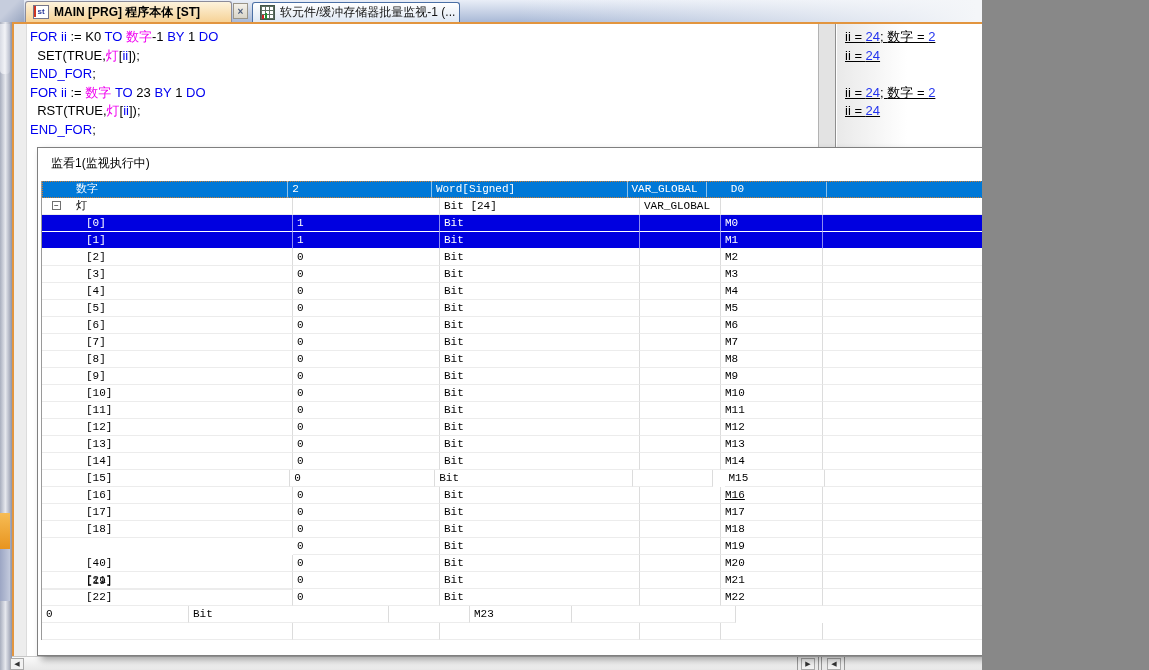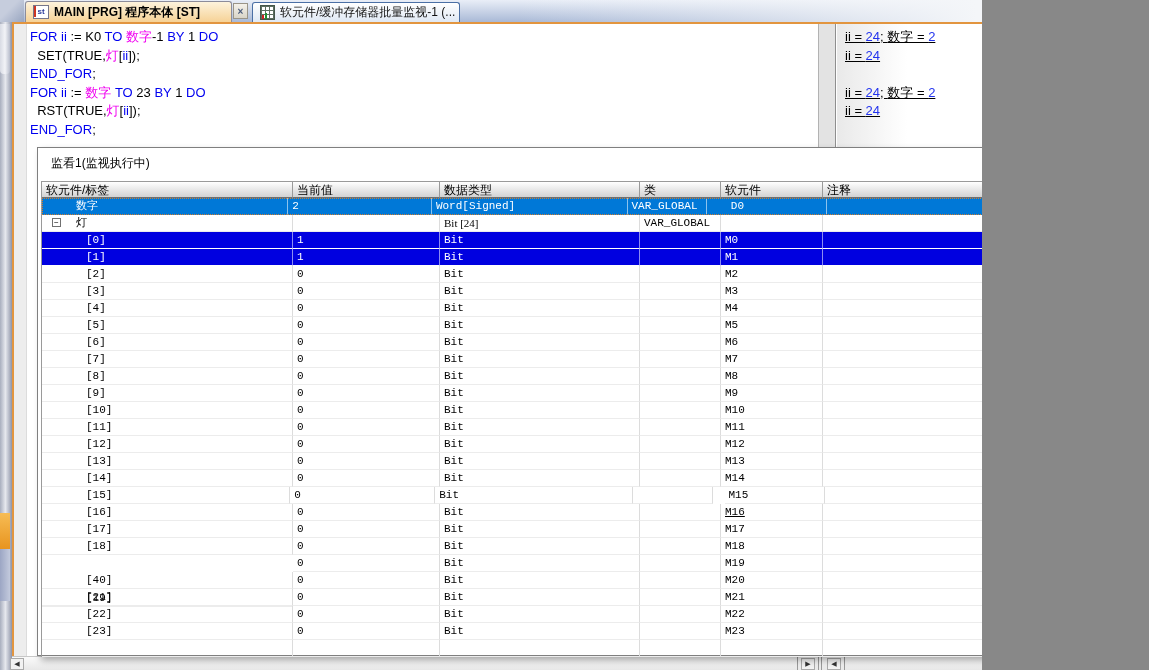--- a/index.html
+++ b/index.html
@@ -138,46 +138,37 @@
   <button class="sb-btn" style="left:801px;">▶</button>
   <div class="sb-sep" style="left:818px;"></div>
   <div class="sb-sep" style="left:821px;"></div>
   <button class="sb-btn" style="left:827px;">◀</button>
   <div class="sb-sep" style="left:844px;"></div>
 
   <div class="watch">
     <div class="wtitle">监看1(监视执行中)</div>
     <button class="wclose">x</button>
     <div class="wtable">
-      <div class="whead" id="whead">
-          <div class="hcell" style="width: 251px;">软元件/标签</div>
-          <div class="hcell" style="width: 147px;">当前值</div>
-          <div class="hcell" style="width: 200px;">数据类型</div>
-          <div class="hcell" style="width: 81px;">类</div>
-          <div class="hcell" style="width: 102px;">软元件</div>
-          <div class="hcell" style="width: 164px;">注释</div>
-          <div class="hcell" style="width: 118px;"></div>
-        </div>
       <div id="wbody">
           <div class="trow st-selected">
             <div class="band">
               <div class="cell lblcell ind1" style="width: 251px;"><span class="cval">数字</span></div>
               <div class="cell" style="width: 147px;"><span class="cval">2</span></div>
               <div class="cell" style="width: 200px;"><span class="cval">Word[Signed]</span></div>
               <div class="cell" style="width: 81px;"><span class="cval">VAR_GLOBAL</span></div>
               <div class="cell" style="width: 102px; margin-left: 20px;"><span class="cval">D0</span></div>
               <div class="cell" style="width: 164px;"><span class="cval"></span></div>
             </div>
             <div class="cell tail" style="width: 118px;"></div>
           </div>
           <div class="trow st-normal">
             <div class="band">
               <div class="cell lblcell ind1" style="width: 251px;"><div class="expandbox">−</div><span class="cval">灯</span></div>
               <div class="cell" style="width: 147px;"><span class="cval"></span></div>
-              <div class="cell" style="width: 200px; font-family: Liberation Serif, serif;"><span class="cval">Bit [24]</span></div>
+              <div class="cell" style="width: 200px;"><span class="cval">Bit [24]</span></div>
               <div class="cell" style="width: 81px;"><span class="cval">VAR_GLOBAL</span></div>
               <div class="cell" style="width: 102px;"><span class="cval"></span></div>
               <div class="cell" style="width: 164px;"><span class="cval"></span></div>
             </div>
             <div class="cell tail" style="width: 118px;"></div>
           </div>
           <div class="trow st-on">
             <div class="band">
               <div class="cell lblcell ind2" style="width: 251px;"><span class="cval">[0]</span></div>
               <div class="cell" style="width: 147px;"><span class="cval">1</span></div>
@@ -425,21 +416,20 @@
               <div class="cell" style="width: 147px;"><span class="cval">0</span></div>
               <div class="cell" style="width: 200px;"><span class="cval">Bit</span></div>
               <div class="cell" style="width: 81px;"><span class="cval"></span></div>
               <div class="cell" style="width: 102px;"><span class="cval">M22</span></div>
               <div class="cell" style="width: 164px;"><span class="cval"></span></div>
             </div>
             <div class="cell tail" style="width: 118px;"></div>
           </div>
           <div class="trow st-normal">
             <div class="band">
-              <div class="cell lblcell ind2" style="width: 251px;"><span class="cval">[23]</span></div>
               <div class="cell" style="width: 147px;"><span class="cval">0</span></div>
               <div class="cell" style="width: 200px;"><span class="cval">Bit</span></div>
               <div class="cell" style="width: 81px;"><span class="cval"></span></div>
               <div class="cell" style="width: 102px;"><span class="cval">M23</span></div>
               <div class="cell" style="width: 164px;"><span class="cval"></span></div>
             </div>
             <div class="cell tail" style="width: 118px;"></div>
           </div>
           <div class="trow">
             <div class="band">

